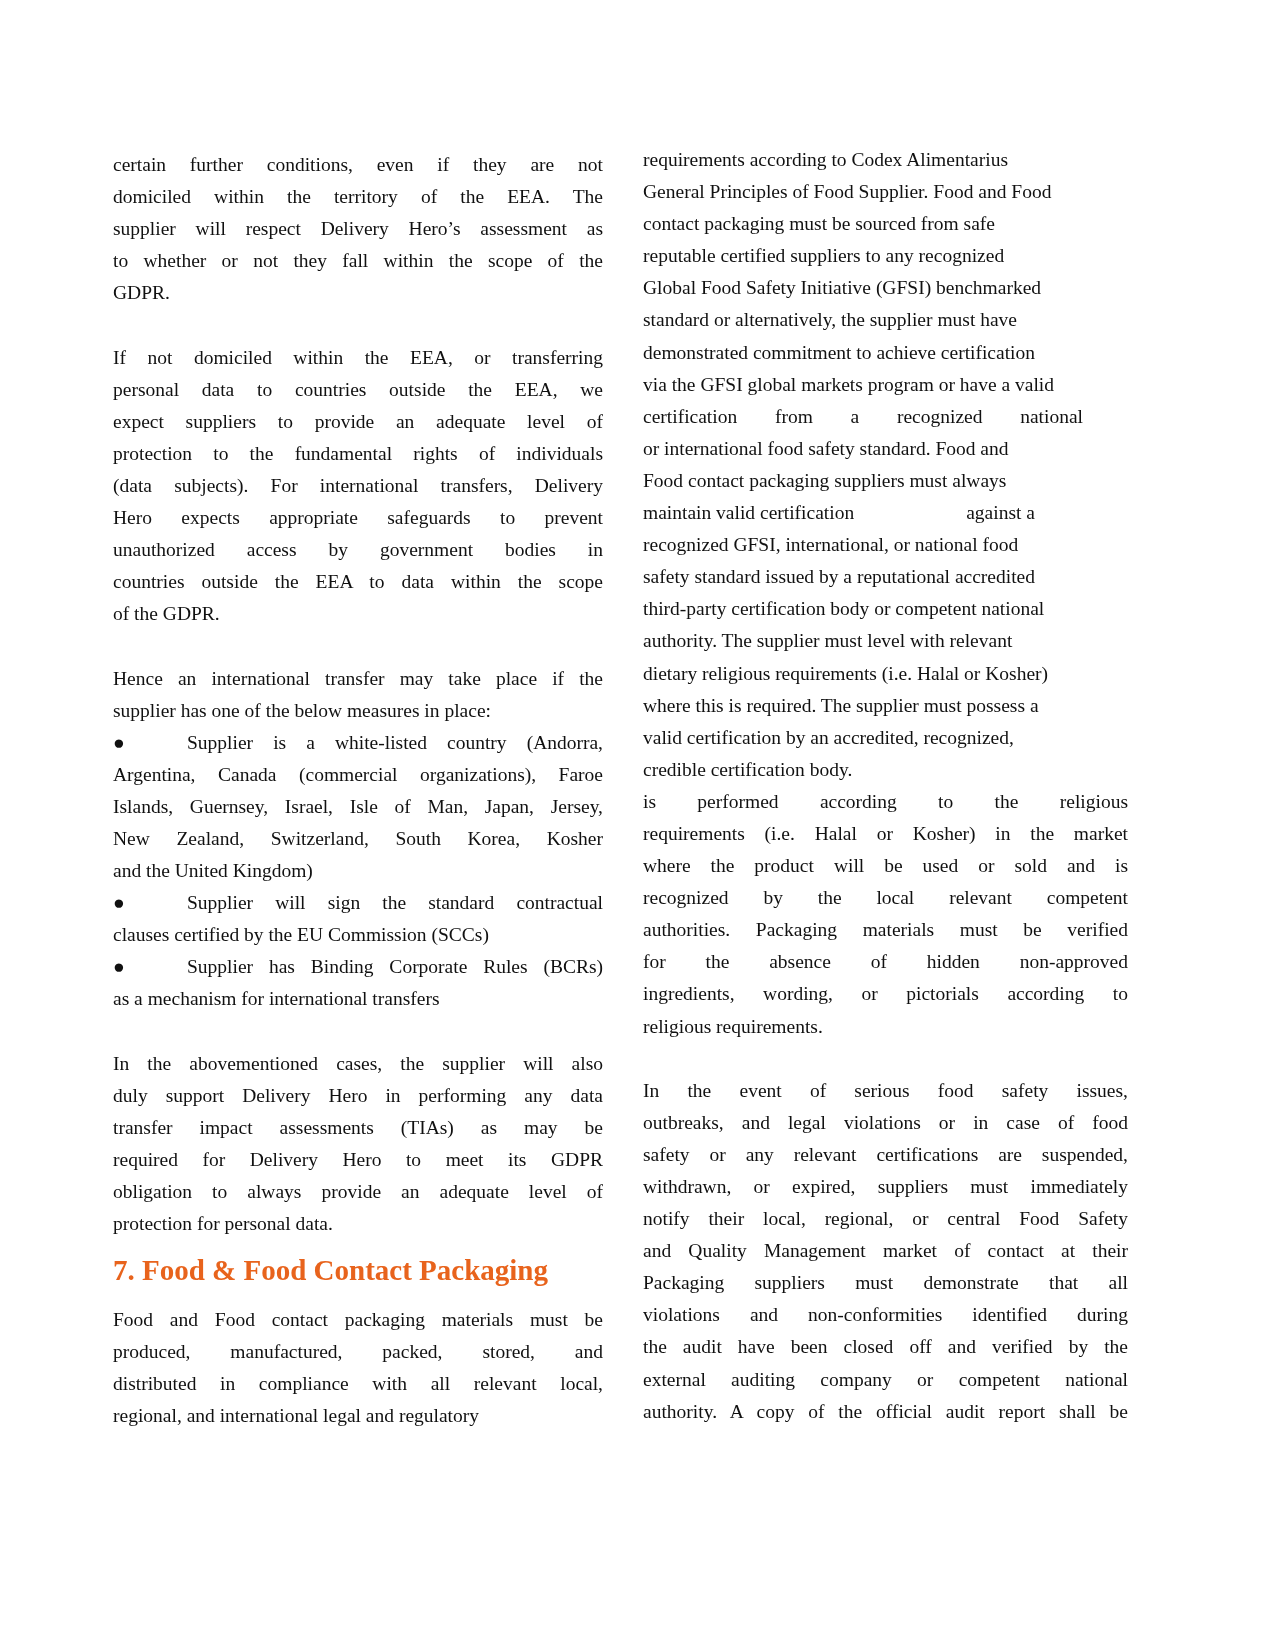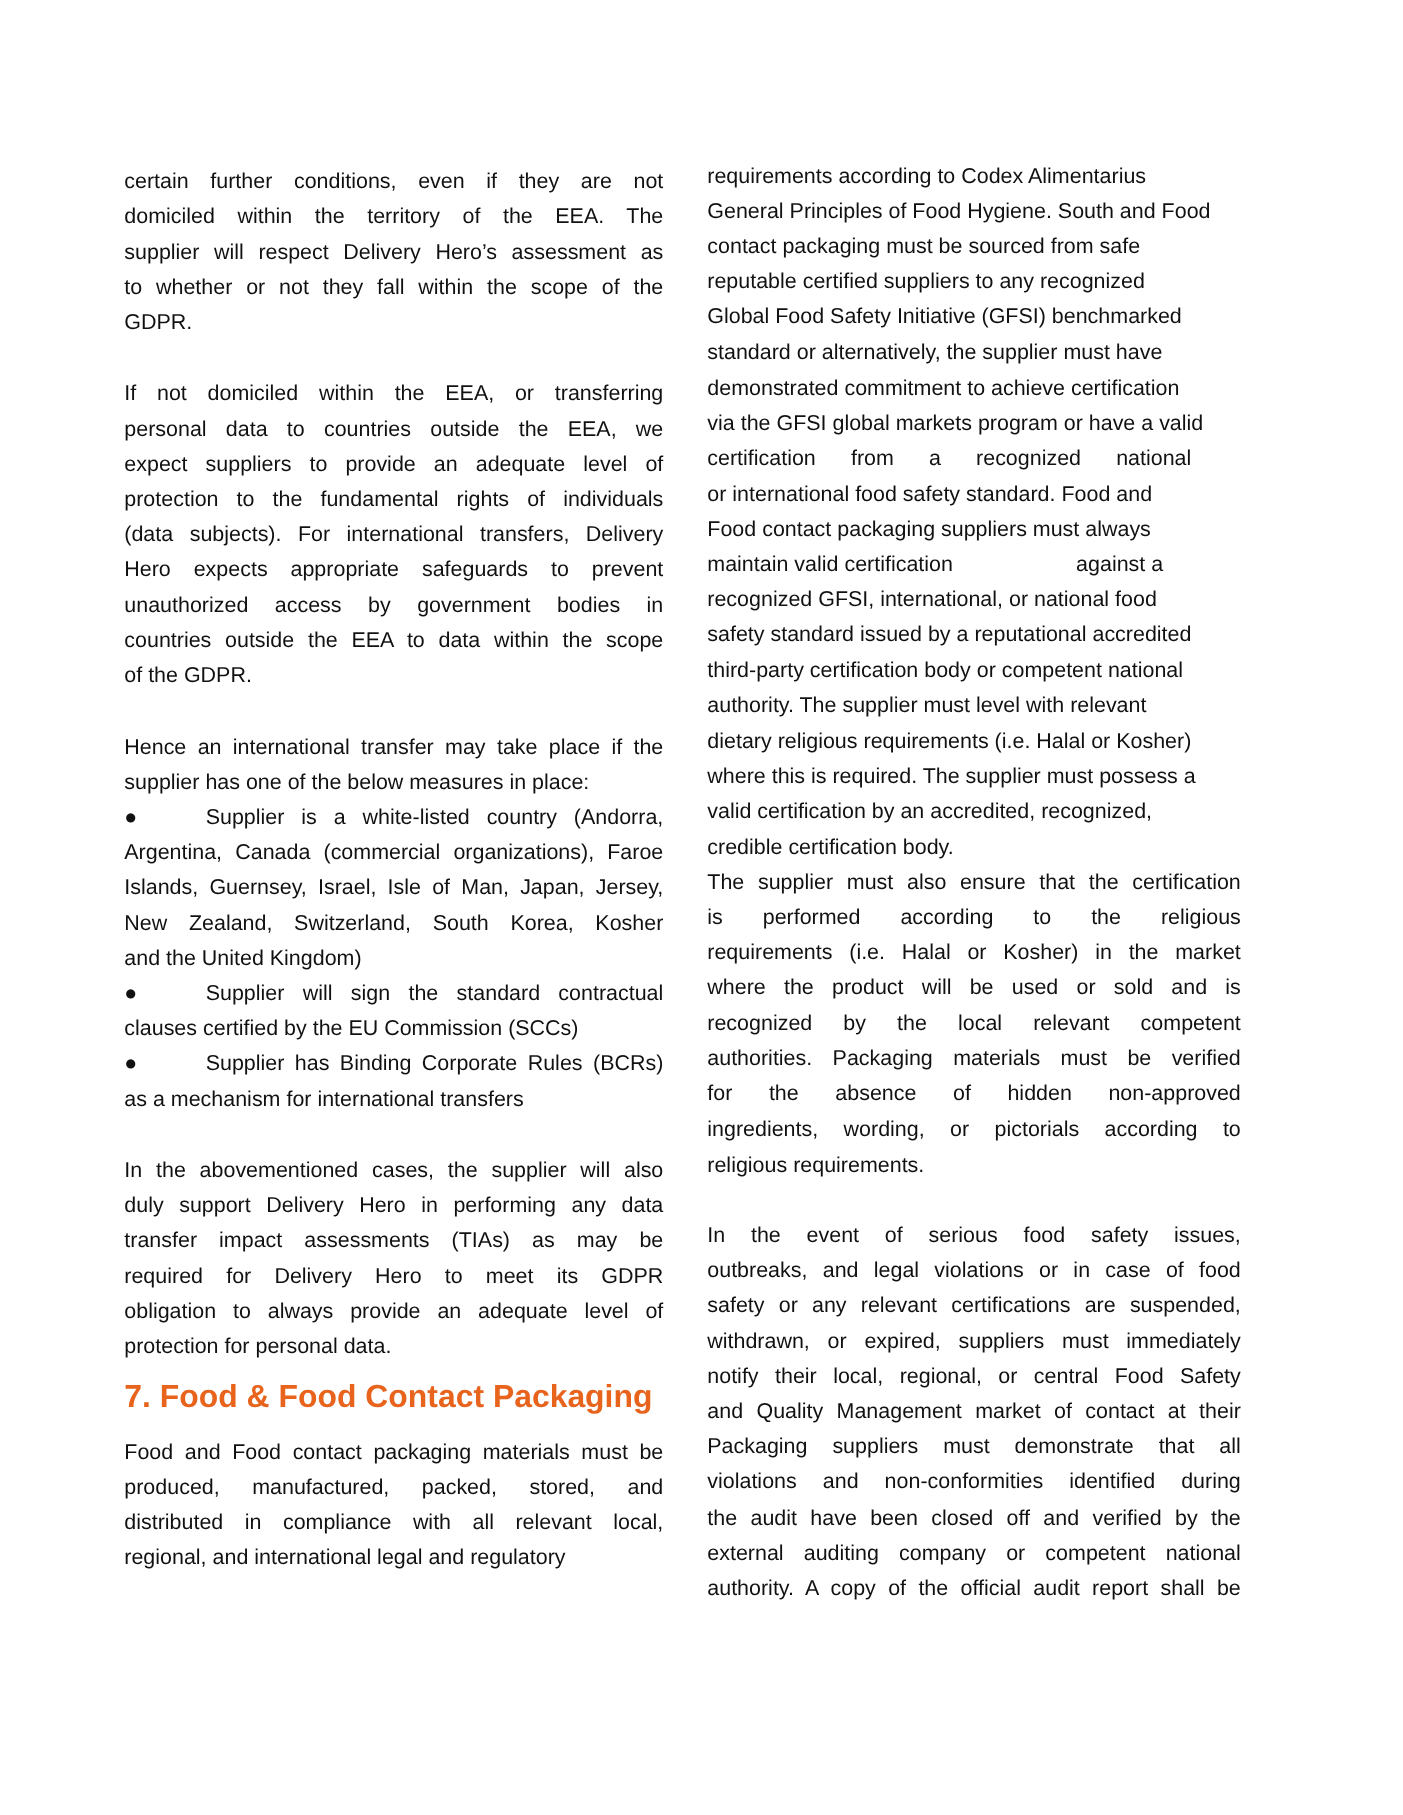--- a/index.html
+++ b/index.html
@@ -1,18 +1,18 @@
 <!DOCTYPE html>
 <html><head>
 <meta charset="utf-8">
 <style>
   html, body { margin: 0; padding: 0; background: #ffffff; }
   body { width: 1275px; height: 1650px; position: relative; overflow: hidden; }
   .page { position: absolute; left: 0; top: 0; width: 1275px; height: 1650px; background: #fff; }
-  .col { position: absolute; font-family: Liberation Sans, sans-serif; font-size: 19.5px; line-height: 32.1px; color: #111; }
+  .col { position: absolute; font-family: Liberation Serif, serif; font-size: 19.5px; line-height: 32.1px; color: #111; }
   .col-left { left: 113px; top: 149px; width: 490px; }
   .col-right { left: 643px; top: 144px; width: 485px; }
   .p { margin: 0; text-align: justify; }
   .gap { height: 32.1px; }
   .bullet { margin: 0; text-align: justify; }
   .bullet .dot { display: inline-block; width: 74px; }
   .heading { margin: 0; color: #E8631C; font-weight: bold; font-size: 29px; line-height: 32px; padding-top: 14px; padding-bottom: 18px; }
   .line { display: block; text-align: justify; text-align-last: justify; }
   .line.last { text-align-last: left; }
   .line.ragged { text-align: center; text-align-last: left; }
@@ -83,21 +83,21 @@
       <span class="line">Food and Food contact packaging materials must be</span>
       <span class="line">produced, manufactured, packed, stored, and</span>
       <span class="line">distributed in compliance with all relevant local,</span>
       <span class="line last">regional, and international legal and regulatory</span>
     </div>
   </div>
 
   <div class="col col-right">
     <div class="p">
       <span class="line ragged">requirements according to Codex Alimentarius</span>
-      <span class="line ragged">General Principles of Food Hygiene. South and Food</span>
+      <span class="line ragged">General Principles of Food Supplier. Food and Food</span>
       <span class="line ragged">contact packaging must be sourced from safe</span>
       <span class="line ragged">reputable certified suppliers to any recognized</span>
       <span class="line ragged">Global Food Safety Initiative (GFSI) benchmarked</span>
       <span class="line ragged">standard or alternatively, the supplier must have</span>
       <span class="line ragged">demonstrated commitment to achieve certification</span>
       <span class="line ragged">via the GFSI global markets program or have a valid</span>
       <span class="line" style="width:440px">certification from a recognized national</span>
       <span class="line ragged">or international food safety standard. Food and</span>
       <span class="line ragged">Food contact packaging suppliers must always</span>
       <span class="line ragged"><span>maintain valid certification</span><span class="spacer"></span><span>against a</span></span>
@@ -105,21 +105,20 @@
       <span class="line ragged">safety standard issued by a reputational accredited</span>
       <span class="line ragged">third-party certification body or competent national</span>
       <span class="line ragged">authority. The supplier must level with relevant</span>
       <span class="line ragged">dietary religious requirements (i.e. Halal or Kosher)</span>
       <span class="line ragged">where this is required. The supplier must possess a</span>
       <span class="line ragged">valid certification by an accredited, recognized,</span>
       <span class="line ragged">credible certification body.</span>
     </div>
 
     <div class="p">
-      <span class="line">The supplier must also ensure that the certification</span>
       <span class="line">is performed according to the religious</span>
       <span class="line">requirements (i.e. Halal or Kosher) in the market</span>
       <span class="line">where the product will be used or sold and is</span>
       <span class="line">recognized by the local relevant competent</span>
       <span class="line">authorities. Packaging materials must be verified</span>
       <span class="line">for the absence of hidden non-approved</span>
       <span class="line">ingredients, wording, or pictorials according to</span>
       <span class="line last">religious requirements.</span>
     </div>
     <div class="gap"></div>

